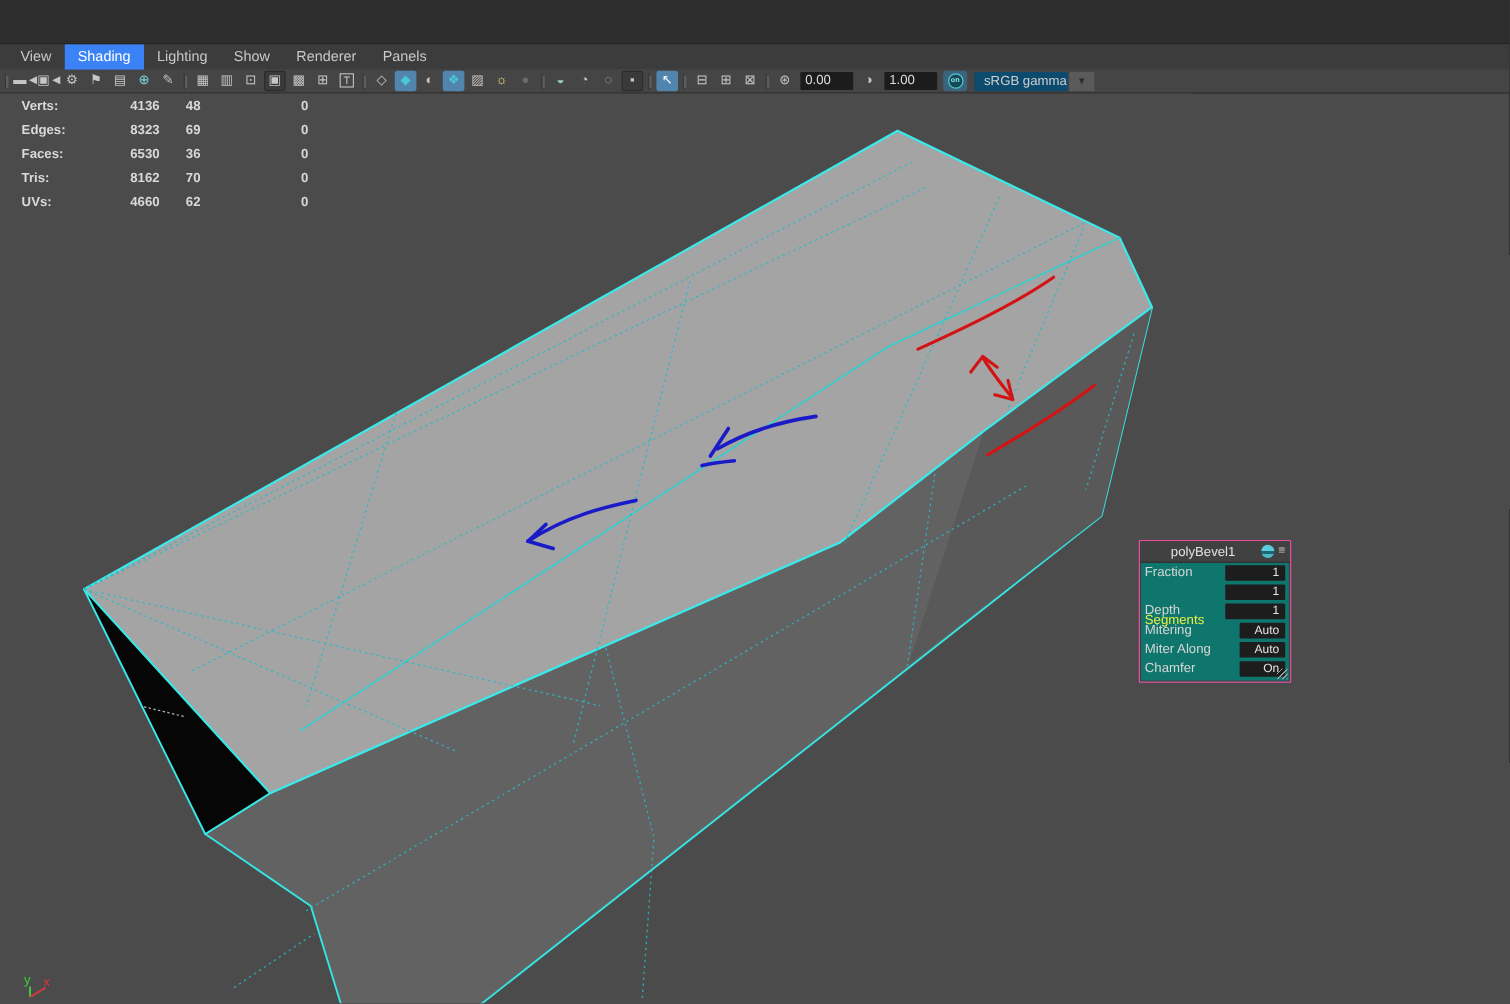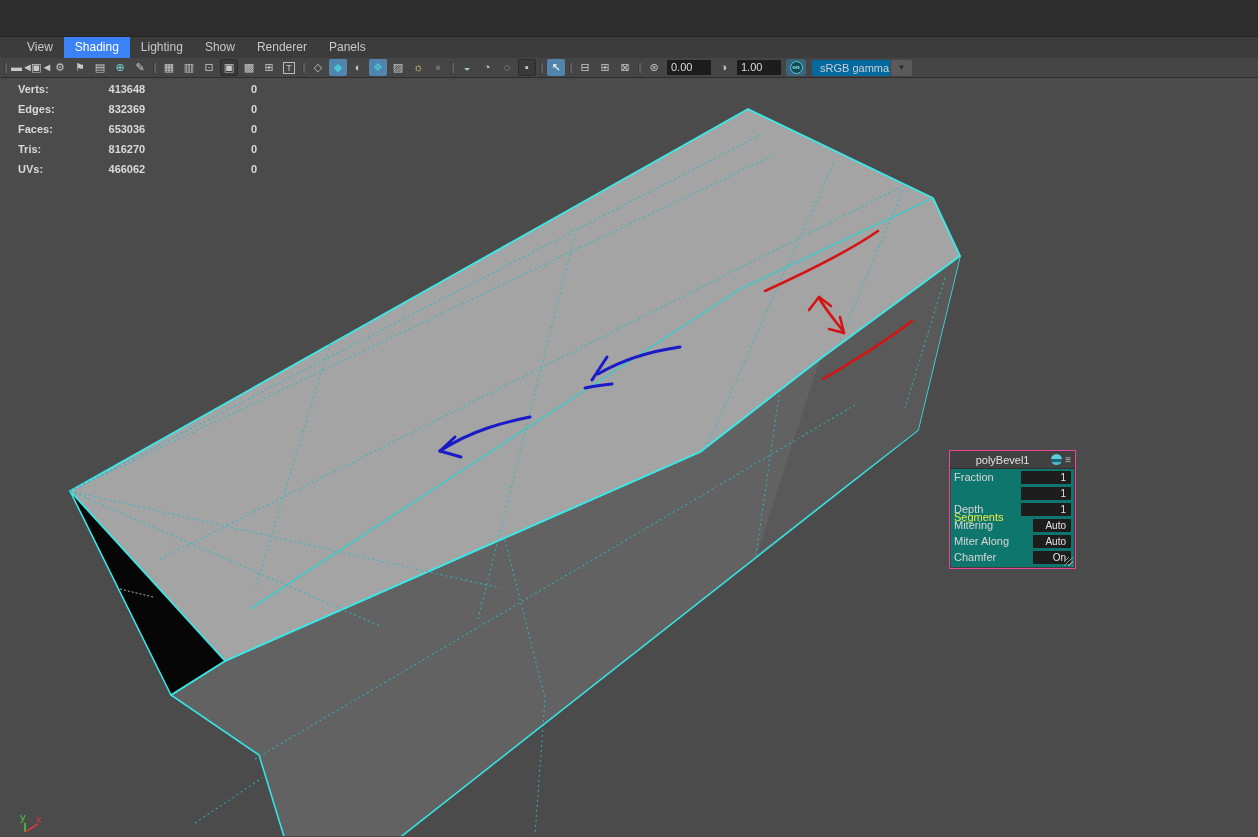--- a/index.html
+++ b/index.html
@@ -1,55 +1,55 @@
 <!DOCTYPE html>
 <html><head>
 <meta charset="utf-8">
 <style>
   html,body{margin:0;padding:0;background:#222;}
   *{box-sizing:border-box;}
   .app{width:1258px;height:837px;position:relative;overflow:hidden;
        font-family:"Liberation Sans","DejaVu Sans",sans-serif;background:#4b4b4b;}
   
   .titlebar{height:37px;background:#2d2d2d;border-bottom:1px solid #242424;}
-  .menubar{height:21px;background:#3c3c3c;display:flex;align-items:stretch;padding-left:16px;}
+  .menubar{height:21px;background:#3c3c3c;display:flex;align-items:stretch;padding-left:6px;}
   .menu-item{color:#c9c9c9;font-size:12px;line-height:21px;padding:0 11px;cursor:default;}
   .menu-item.active{background:#3b82f6;color:#ffffff;}
   .toolbar{height:20px;background:#454545;border-bottom:1px solid #2e2e2e;
            display:flex;align-items:center;padding-left:1px;}
   .tb-sep{width:3px;height:14px;margin:0 3px;
           background:linear-gradient(#454545 0 2px,#5d5d5d 2px 12px,#454545 12px);
           border-left:1px solid #383838;}
   .tb-icon{width:18px;height:17px;line-height:16px;text-align:center;font-size:11px;
            color:#c6c6c6;border-radius:2px;margin:0 1px;flex:none;}
   .tb-icon.active{background:#5285ad;color:#eafcff;}
   .tb-icon.pressed{background:#3a3a3a;border:1px solid #2c2c2c;line-height:14px;}
   .tb-icon.boxed span{display:inline-block;border:1px solid #b9b9b9;font-size:9px;
            line-height:10px;width:12px;height:12px;margin-top:2px;}
   .tb-field{width:44px;height:15px;background:#1c1c1c;color:#dcdcdc;font-size:11px;
             line-height:15px;padding-left:4px;margin:0 3px;border-radius:1px;}
   .tb-on{width:20px;height:17px;border-radius:3px;background:#39647c;margin:0 2px;
          display:flex;align-items:center;justify-content:center;}
   .tb-on b{width:13px;height:13px;border-radius:50%;background:#124b55;color:#8fe6ee;
          border:1.5px solid #55c9d6;font-size:6px;line-height:10px;text-align:center;
          font-weight:bold;display:block;}
-  .tb-dd{height:16px;background:#0369a1;color:#cfcfcf;font-size:11px;line-height:16px;
+  .tb-dd{height:16px;background:#0c4a6e;color:#cfcfcf;font-size:11px;line-height:16px;
          padding-left:8px;width:78px;margin-left:4px;border-radius:1px;}
   .tb-dd-arrow{width:21px;height:16px;background:#5a5a5a;color:#2b2b2b;font-size:8px;
          line-height:16px;text-align:center;margin-left:1px;border-radius:1px;}
   
   .viewport{position:relative;width:994px;height:758px;background:#4b4b4b;}
   .mesh{position:absolute;left:0;top:0;}
   
   .hud{position:absolute;left:18px;top:1px;}
   .hud-row{display:flex;height:20px;line-height:20px;font-size:11px;font-weight:bold;
            color:#d9d9d9;}
   .hud-label{width:70px;text-align:left;}
   .hud-v1{width:45px;text-align:right;}
-  .hud-v2{width:56px;text-align:left;}
+  .hud-v2{width:56px;text-align:center;}
   .hud-v3{width:68px;text-align:right;}
   
   .ive{position:absolute;left:949px;top:372px;width:127px;background:#0f766e;
        border:1px solid #ec4899;box-shadow:0 0 0 1px #3f3f3f inset;padding-bottom:3px;}
   .ive-title{height:18px;display:flex;align-items:center;background:#414141;
        border-bottom:1px solid #303030;padding:0 4px;}
   .ive-title-text{flex:1;text-align:center;color:#e2e2e2;font-size:11px;}
   .ive-sphere{width:11px;height:11px;border-radius:50%;flex:none;margin-right:3px;
        background:linear-gradient(#5accdb 0 50%,#1d6570 50% 72%,#4db9c8 72%);}
   .ive-menu{color:#bdbdbd;font-size:10px;line-height:10px;flex:none;}

